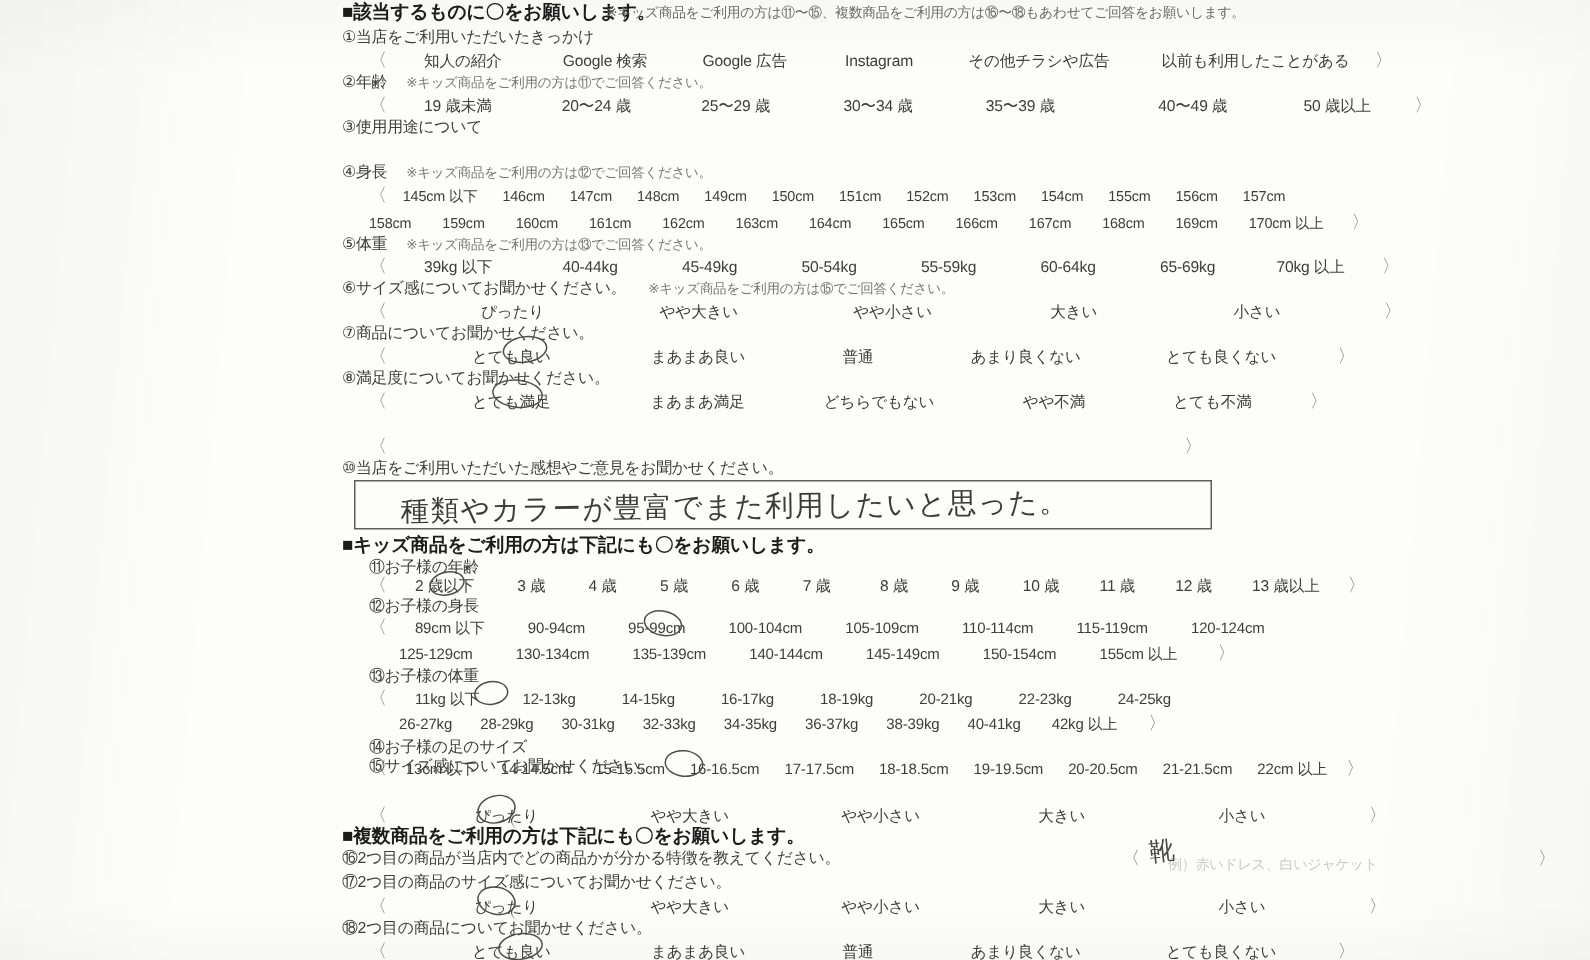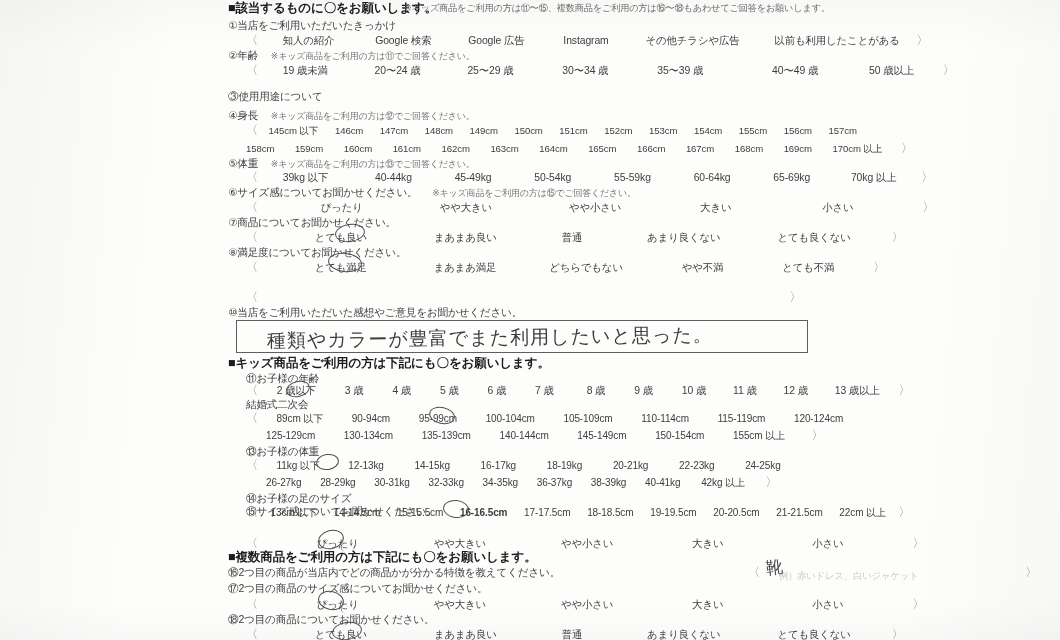--- a/index.html
+++ b/index.html
@@ -166,21 +166,21 @@
     <span class="opt" style="margin-left:22px;">19 歳未満</span>
     <span class="opt" style="margin-left:44px;">20〜24 歳</span>
     <span class="opt" style="margin-left:44px;">25〜29 歳</span>
     <span class="opt" style="margin-left:46px;">30〜34 歳</span>
     <span class="opt" style="margin-left:46px;">35〜39 歳</span>
     <span class="opt" style="margin-left:66px;">40〜49 歳</span>
     <span class="opt" style="margin-left:48px;">50 歳以上</span>
     <span class="brk" style="margin-left:26px;">〉</span>
   </div>
 
-  <div class="line q" style="left:228px; top:92px;font-family:Liberation Serif, serif;">③使用用途について</div>
+  <div class="line q" style="left:228px; top:80px;">③使用用途について</div>
 
   <div class="line q" style="left:228px; top:110px;">
     <span>④身長</span>
     <span class="note" style="margin-left:10px;">※キッズ商品をご利用の方は⑫でご回答ください。</span>
   </div>
   <div class="opts tiny" style="left:246px; top:124px;">
     <span class="brk">〈</span>
     <span class="opt" style="margin-left:8px;">145cm 以下</span>
     <span class="opt" style="margin-left:14px;">146cm</span>
     <span class="opt" style="margin-left:14px;">147cm</span>
@@ -292,21 +292,21 @@
     <span class="opt" style="margin-left:30px;">8 歳</span>
     <span class="opt" style="margin-left:26px;">9 歳</span>
     <span class="opt" style="margin-left:26px;">10 歳</span>
     <span class="opt" style="margin-left:24px;">11 歳</span>
     <span class="opt" style="margin-left:24px;">12 歳</span>
     <span class="opt" style="margin-left:24px;">13 歳以上</span>
     <span class="brk" style="margin-left:16px;">〉</span>
   </div>
   <div class="circle-mark cm3" style="left:286px; top:381px; width:24px; height:16px;"></div>
 
-  <div class="line q" style="left:246px; top:399px;">結婚式二次会</div>
+  <div class="line q" style="left:246px; top:399px;">⑫お子様の身長</div>
   <div class="opts sm" style="left:246px; top:412px;">
     <span class="brk">〈</span>
     <span class="opt" style="margin-left:16px;">89cm 以下</span>
     <span class="opt" style="margin-left:26px;">90-94cm</span>
     <span class="opt" style="margin-left:26px;">95-99cm</span>
     <span class="opt" style="margin-left:26px;">100-104cm</span>
     <span class="opt" style="margin-left:26px;">105-109cm</span>
     <span class="opt" style="margin-left:26px;">110-114cm</span>
     <span class="opt" style="margin-left:26px;">115-119cm</span>
     <span class="opt" style="margin-left:26px;">120-124cm</span>
@@ -348,21 +348,21 @@
     <span class="opt" style="margin-left:18px;">42kg 以上</span>
     <span class="brk" style="margin-left:18px;">〉</span>
   </div>
 
   <div class="line q" style="left:246px; top:493px;">⑭お子様の足のサイズ</div>
   <div class="opts sm" style="left:246px; top:506px;">
     <span class="brk">〈</span>
     <span class="opt" style="margin-left:10px;">13cm 以下</span>
     <span class="opt" style="margin-left:14px;">14-14.5cm</span>
     <span class="opt" style="margin-left:14px;">15-15.5cm</span>
-    <span class="opt" style="margin-left:14px;font-weight:bold;">16-16.5cm</span>
+    <span class="opt" style="margin-left:14px;">16-16.5cm</span>
     <span class="opt" style="margin-left:14px;">17-17.5cm</span>
     <span class="opt" style="margin-left:14px;">18-18.5cm</span>
     <span class="opt" style="margin-left:14px;">19-19.5cm</span>
     <span class="opt" style="margin-left:14px;">20-20.5cm</span>
     <span class="opt" style="margin-left:14px;">21-21.5cm</span>
     <span class="opt" style="margin-left:14px;">22cm 以上</span>
     <span class="brk" style="margin-left:10px;">〉</span>
   </div>
   <div class="circle-mark cm2" style="left:443px; top:500px; width:26px; height:18px;"></div>
 

